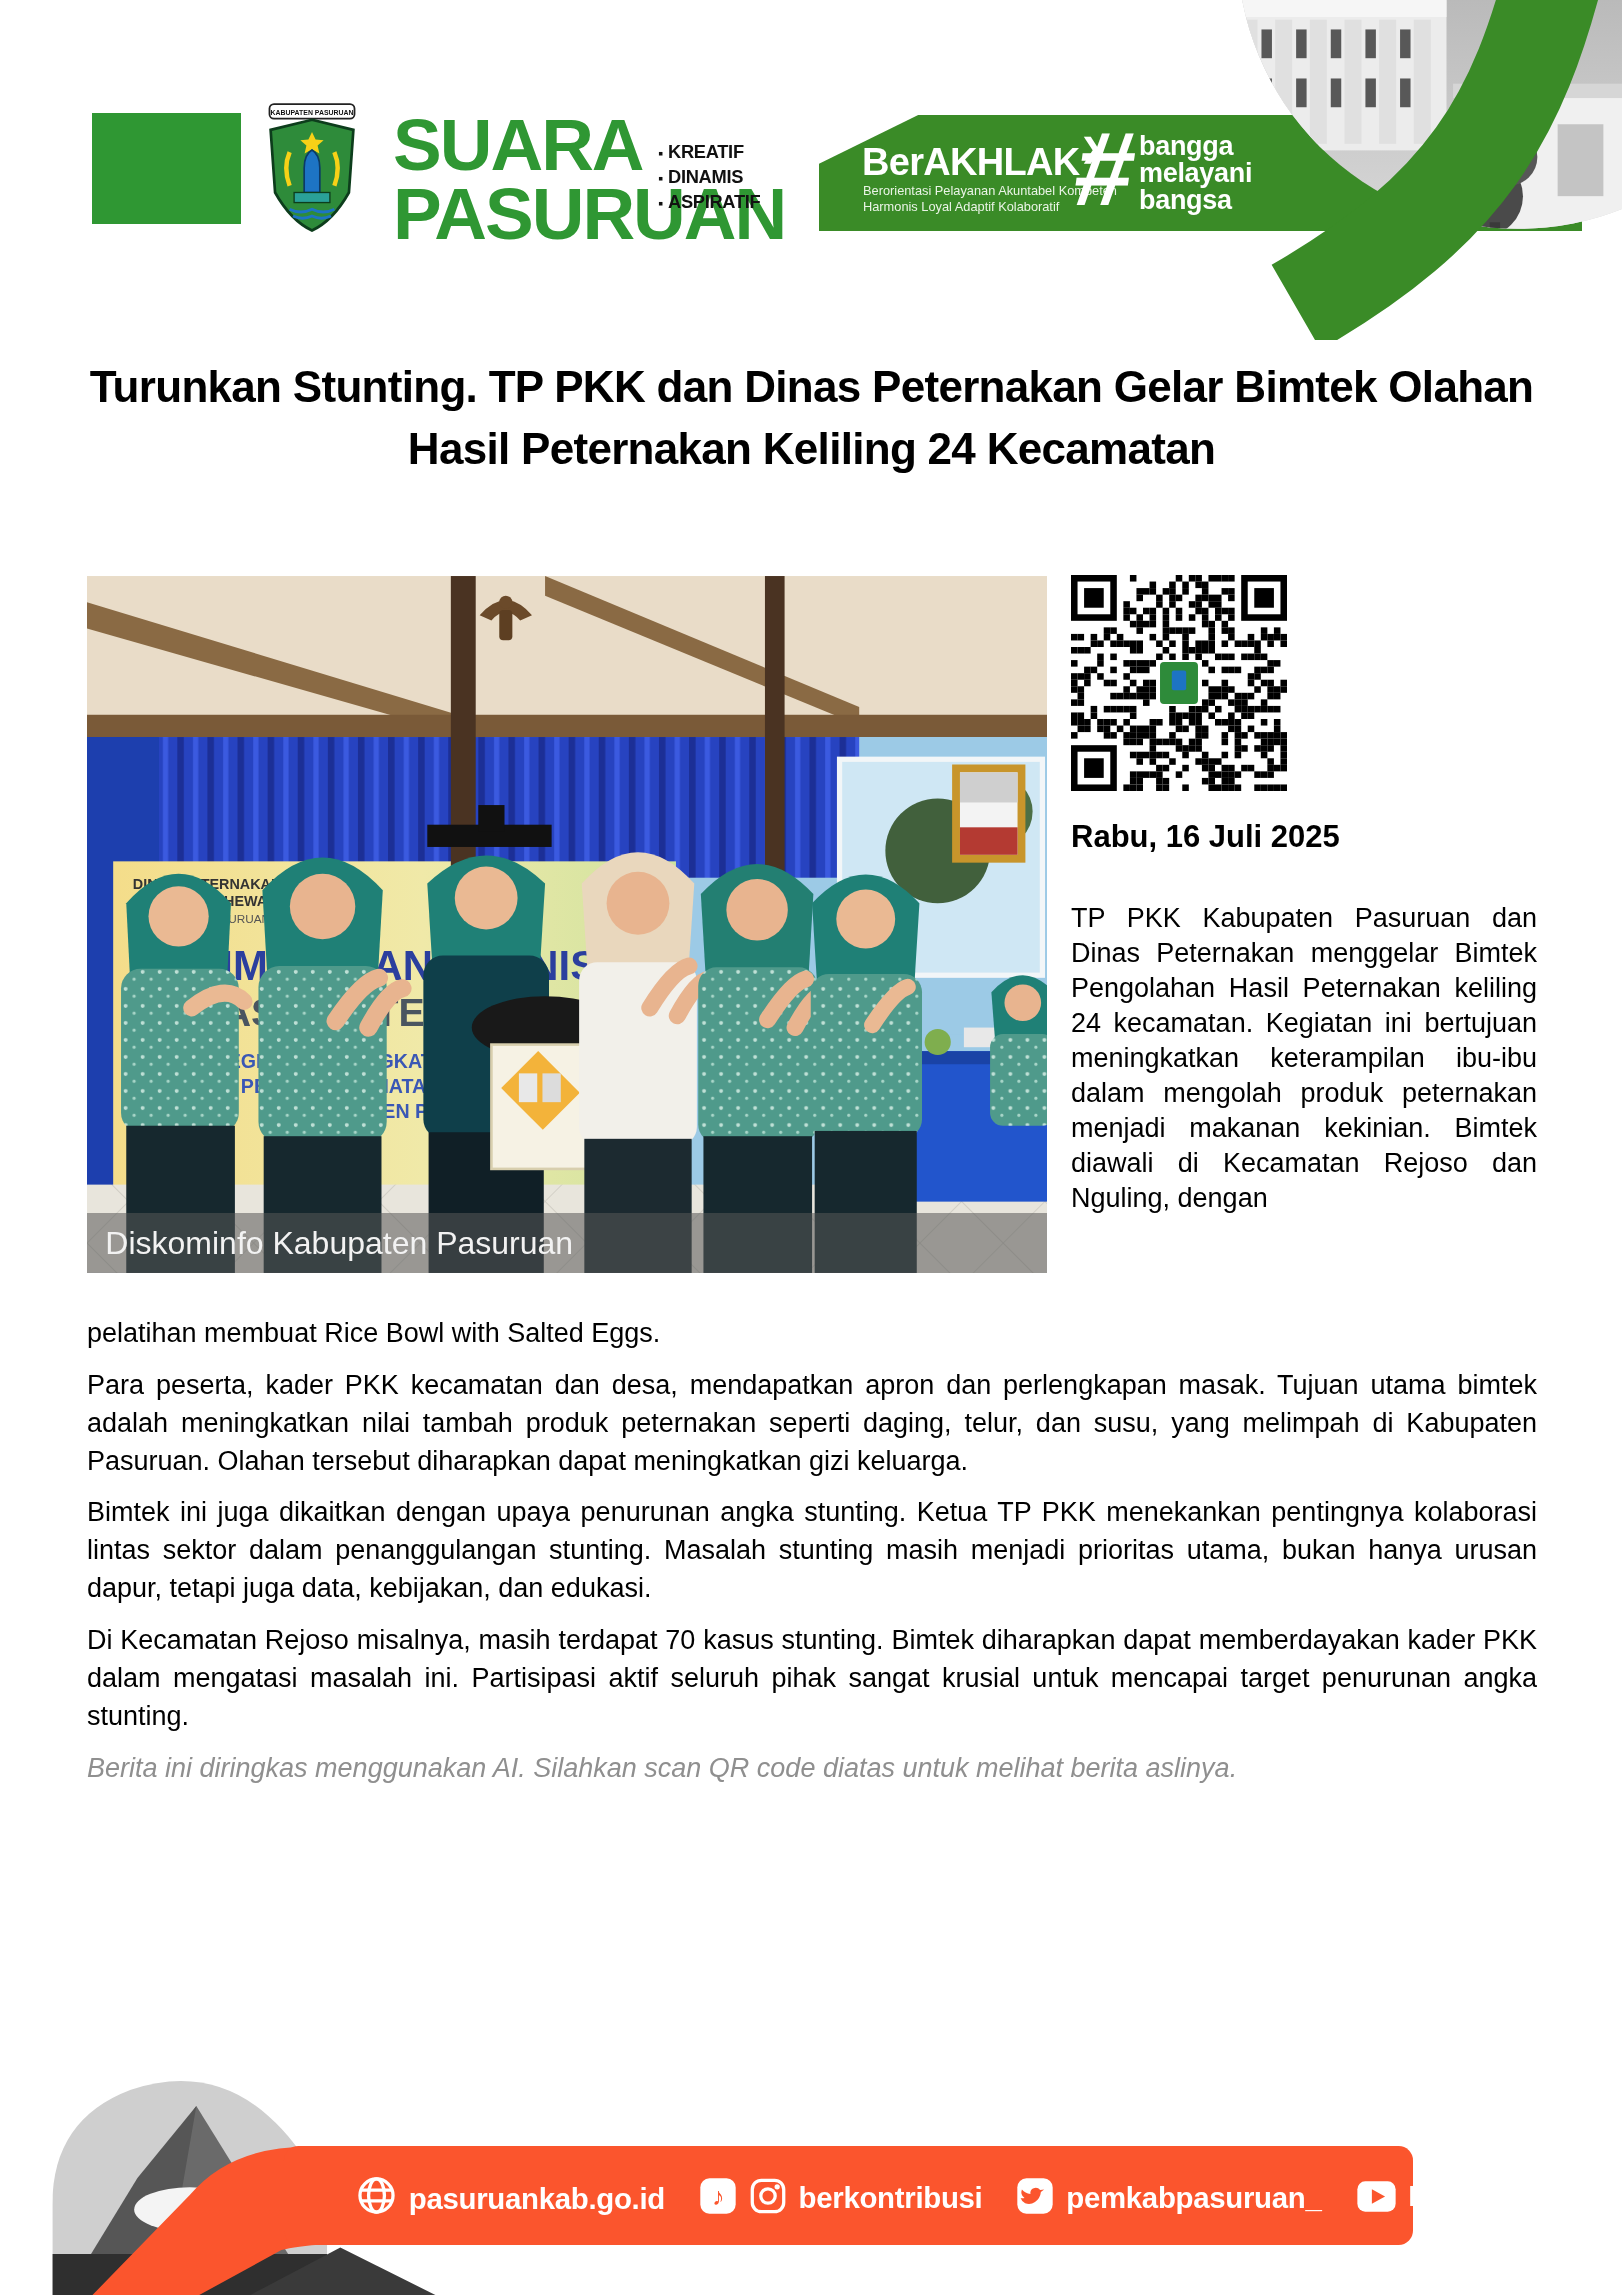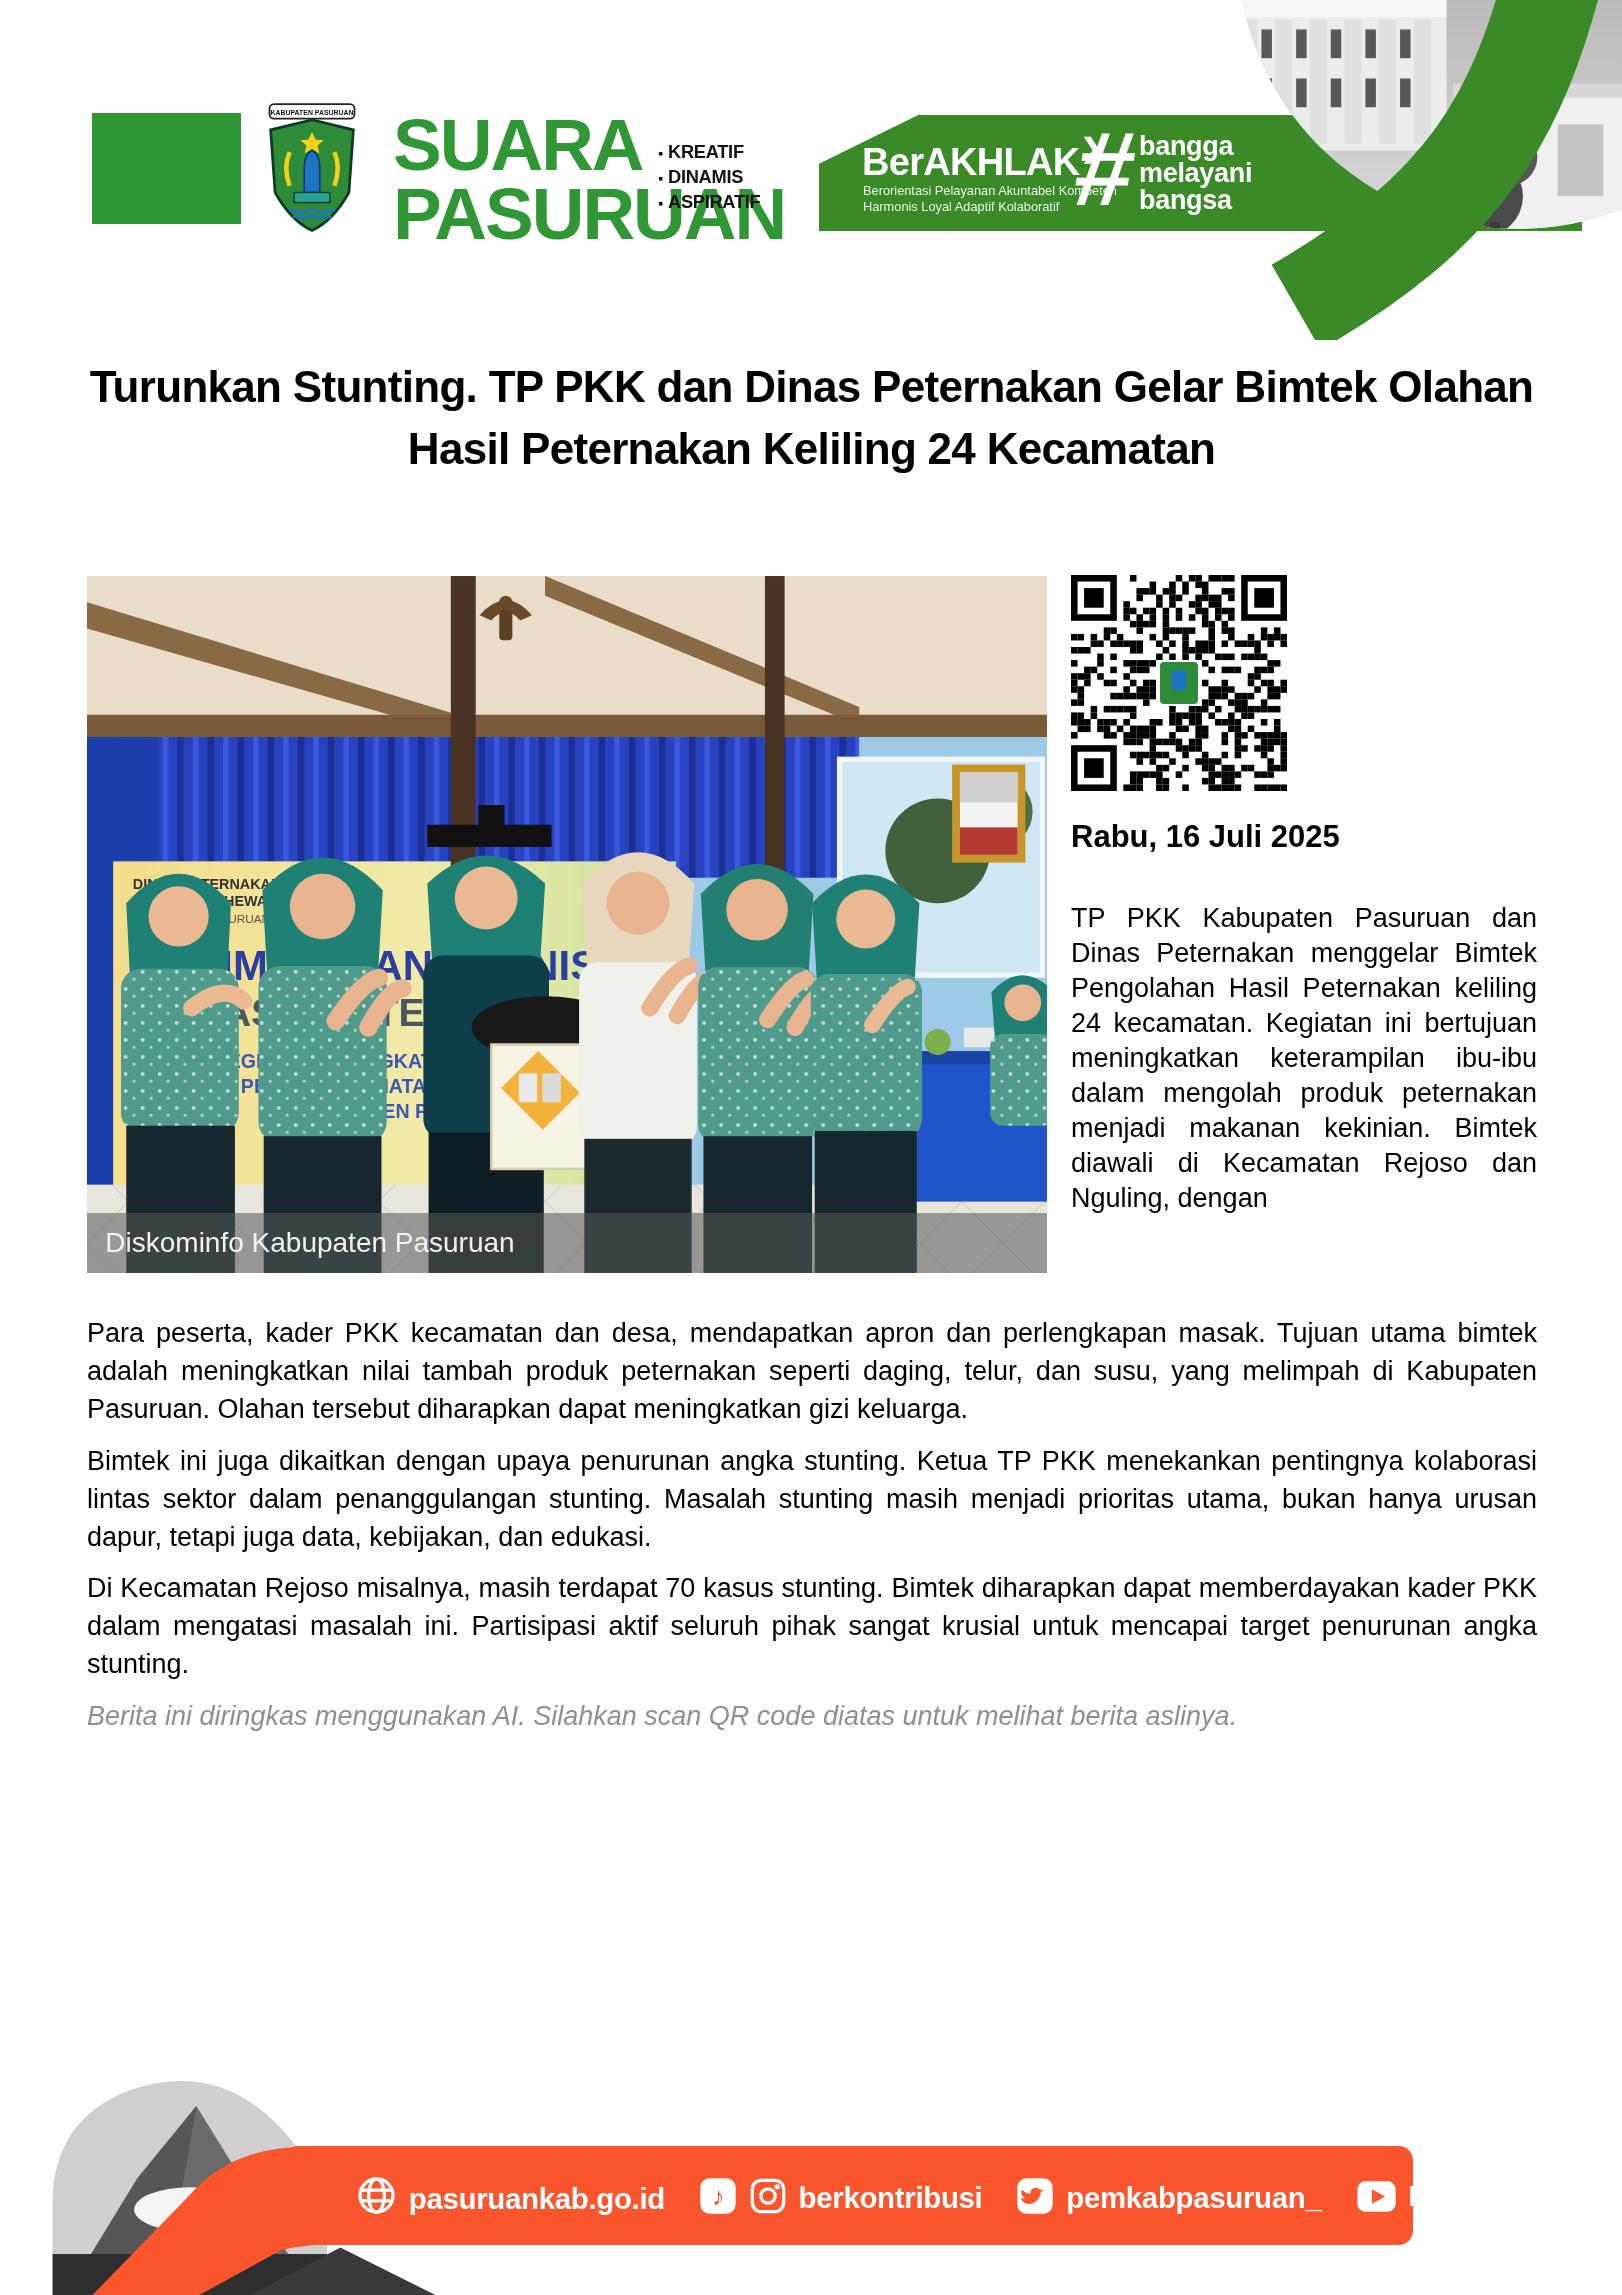--- a/index.html
+++ b/index.html
@@ -28,21 +28,21 @@
 
   .hero-decor{position:absolute;right:0;top:0;width:523px;height:340px;}
   .footer-decor{position:absolute;left:0;top:2034px;width:589px;height:262px;}
 
   
   .title{position:absolute;left:87px;top:327px;width:1449px;text-align:center;
          font-size:44px;line-height:62px;font-weight:700;letter-spacing:-0.7px;}
 
   .photo{position:absolute;left:87px;top:576px;width:960px;height:697px;overflow:hidden;}
   .photo-caption{position:absolute;left:87px;top:1213px;width:960px;height:60px;
-                 background:rgba(88,88,88,0.55);color:#f2f2f2;font-size:28px;line-height:60px;
+                 background:rgba(88,88,88,0.55);color:#f2f2f2;font-size:32px;line-height:60px;
                  padding-left:18.3px;box-sizing:border-box;}
 
   .qr{position:absolute;left:1071px;top:575px;width:216px;height:216px;background:#fff;}
   .date{position:absolute;left:1071px;top:819px;font-size:31px;font-weight:700;}
   .intro{position:absolute;left:1071px;top:874px;width:466px;font-size:27px;line-height:35px;
          text-align:justify;}
 
   .body-text{position:absolute;left:87px;top:1314px;width:1450px;}
   .body-text p{margin:0 0 13.7px 0;font-size:27px;line-height:38px;text-align:justify;}
   .disclaimer{margin-top:9.2px;font-size:19.6px;font-style:italic;color:#8f8f8f;}
@@ -702,20 +702,21 @@
         <rect x="130" y="130" width="70" height="70" fill="#fff"></rect>
         <rect x="136" y="133" width="58" height="64" fill="#2e8b3a" rx="6"></rect>
         <rect x="154" y="146" width="22" height="30" fill="#1d74c4" rx="3"></rect>
       </svg>
   </div>
 
   <div class="date">Rabu, 16 Juli 2025</div>
   <p class="intro">TP PKK Kabupaten Pasuruan dan Dinas Peternakan menggelar Bimtek Pengolahan Hasil Peternakan keliling 24 kecamatan. Kegiatan ini bertujuan meningkatkan keterampilan ibu-ibu dalam mengolah produk peternakan menjadi makanan kekinian. Bimtek diawali di Kecamatan Rejoso dan Nguling, dengan</p>
 
   <div class="body-text">
+    <p>pelatihan membuat Rice Bowl with Salted Eggs.</p>
     <p>Para peserta, kader PKK kecamatan dan desa, mendapatkan apron dan perlengkapan masak. Tujuan utama bimtek adalah meningkatkan nilai tambah produk peternakan seperti daging, telur, dan susu, yang melimpah di Kabupaten Pasuruan. Olahan tersebut diharapkan dapat meningkatkan gizi keluarga.</p>
     <p>Bimtek ini juga dikaitkan dengan upaya penurunan angka stunting. Ketua TP PKK menekankan pentingnya kolaborasi lintas sektor dalam penanggulangan stunting. Masalah stunting masih menjadi prioritas utama, bukan hanya urusan dapur, tetapi juga data, kebijakan, dan edukasi.</p>
     <p>Di Kecamatan Rejoso misalnya, masih terdapat 70 kasus stunting. Bimtek diharapkan dapat memberdayakan kader PKK dalam mengatasi masalah ini. Partisipasi aktif seluruh pihak sangat krusial untuk mencapai target penurunan angka stunting.</p>
     <p class="disclaimer">Berita ini diringkas menggunakan AI. Silahkan scan QR code diatas untuk melihat berita aslinya.</p>
   </div>
 
   <svg class="footer-decor" viewBox="0 0 900 400">
     <defs>
       <clipPath id="domeClip">
         <path d="M80 400 L80 260 Q80 130 200 85 Q320 45 410 125 Q500 205 500 320 L500 400 Z"></path>

